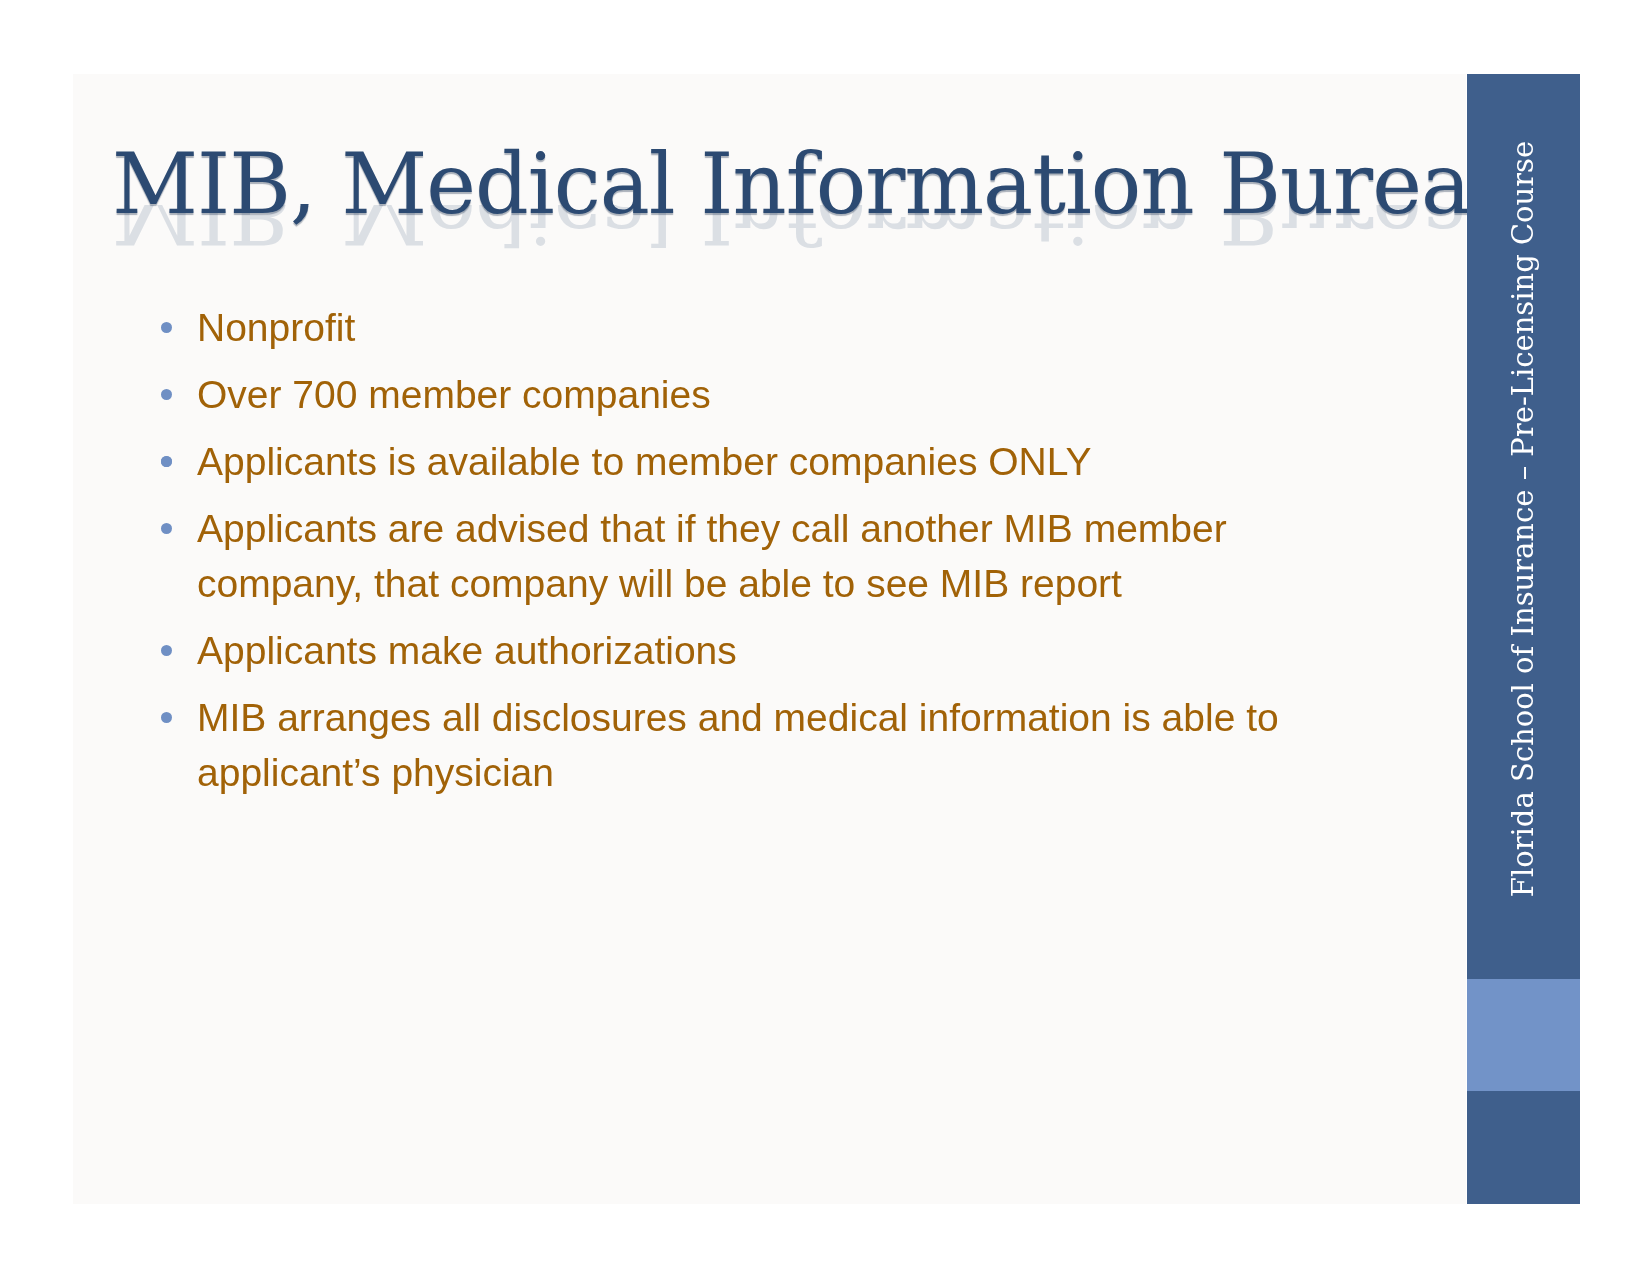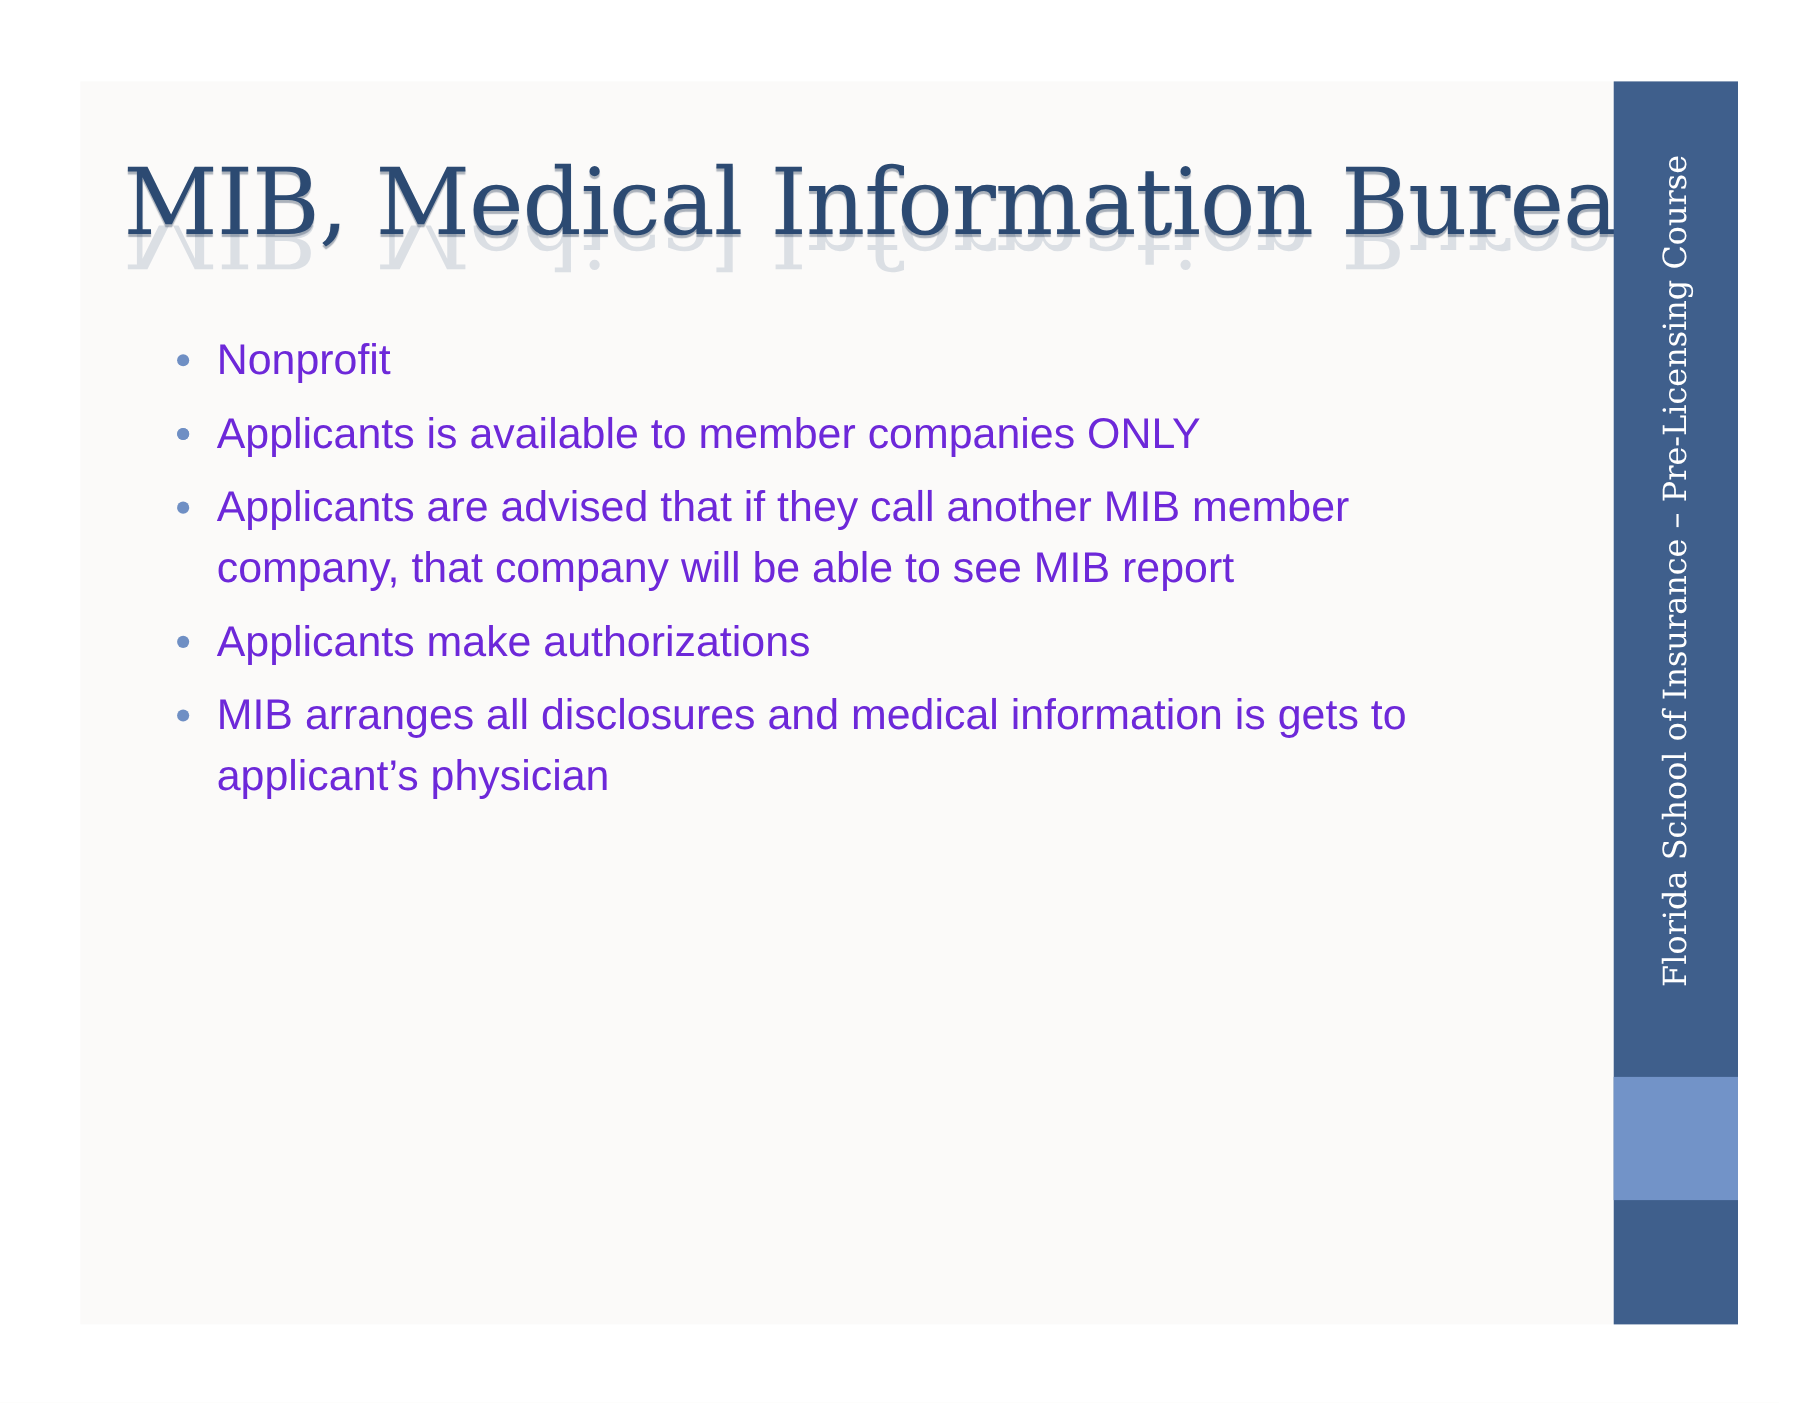--- a/index.html
+++ b/index.html
@@ -3,43 +3,44 @@
 <meta charset="utf-8">
 <style>
   html,body{margin:0;padding:0;}
   body{width:1650px;height:1275px;background:#ffffff;position:relative;overflow:hidden;}
   .slide{position:absolute;left:73px;top:74px;width:1393px;height:1130px;background:#fbfaf9;}
   .title{position:absolute;left:112px;top:135px;font-family:"DejaVu Serif","Liberation Serif",serif;font-size:84px;color:#2c4a72;letter-spacing:-1px;white-space:nowrap;
     text-shadow:0 2px 1px rgba(20,40,70,0.35);}
   .title-reflect{position:absolute;left:112px;top:205px;font-family:"DejaVu Serif","Liberation Serif",serif;font-size:84px;color:#2c4a72;letter-spacing:-1px;white-space:nowrap;
     transform:scaleY(-1);opacity:0.15;height:50px;overflow:hidden;line-height:1;}
   .bullets{position:absolute;left:155px;top:300px;width:1230px;margin:0;padding:0;list-style:none;
-    font-family:"Liberation Sans","DejaVu Sans",sans-serif;font-size:39px;line-height:55px;color:#6d28d9;}
+    font-family:"Liberation Sans","DejaVu Sans",sans-serif;font-size:39px;line-height:55px;color:#a16207;}
   .bullets li{position:relative;padding-left:42px;margin-bottom:12px;}
   .bullets li .dot{position:absolute;left:6px;top:22px;width:11px;height:11px;border-radius:50%;background:#6f8fc4;}
   .sidebar{position:absolute;left:1467px;top:74px;width:113px;height:1130px;background:#3f5f8c;}
   .sidebar .accent{position:absolute;left:0;top:905px;width:113px;height:112px;background:#7293c8;}
   .sidebar-text{position:absolute;left:1467px;top:74px;width:113px;height:890px;display:flex;align-items:center;justify-content:center;}
   .sidebar-text span{display:block;transform:rotate(-90deg);white-space:nowrap;font-family:"DejaVu Serif","Liberation Serif",serif;font-size:29px;color:#ffffff;}
 </style>
 </head>
 <body>
 
 <div class="slide"></div>
 
 <div class="title">MIB, Medical Information Bureau</div>
 <div class="title-reflect">MIB, Medical Information Bureau</div>
 
 <ul class="bullets">
   <li><span class="dot"></span><span>Nonprofit</span></li>
+  <li><span class="dot"></span><span>Over 700 member companies</span></li>
   <li><span class="dot"></span></li>
   <li><span class="dot"></span><span>Applicants is available to member companies ONLY</span></li>
   <li><span class="dot"></span><span>Applicants are advised that if they call another MIB member company, that company will be able to see MIB report</span></li>
   <li><span class="dot"></span><span>Applicants make authorizations</span></li>
-  <li><span class="dot"></span><span>MIB arranges all disclosures and medical information is gets to applicant’s physician</span></li>
+  <li><span class="dot"></span><span>MIB arranges all disclosures and medical information is able to applicant’s physician</span></li>
 </ul>
 
 <div class="sidebar">
   <div class="accent"></div>
 </div>
 <div class="sidebar-text">
   <span>Florida School of Insurance – Pre-Licensing Course</span>
 </div>
 
 </body></html>

